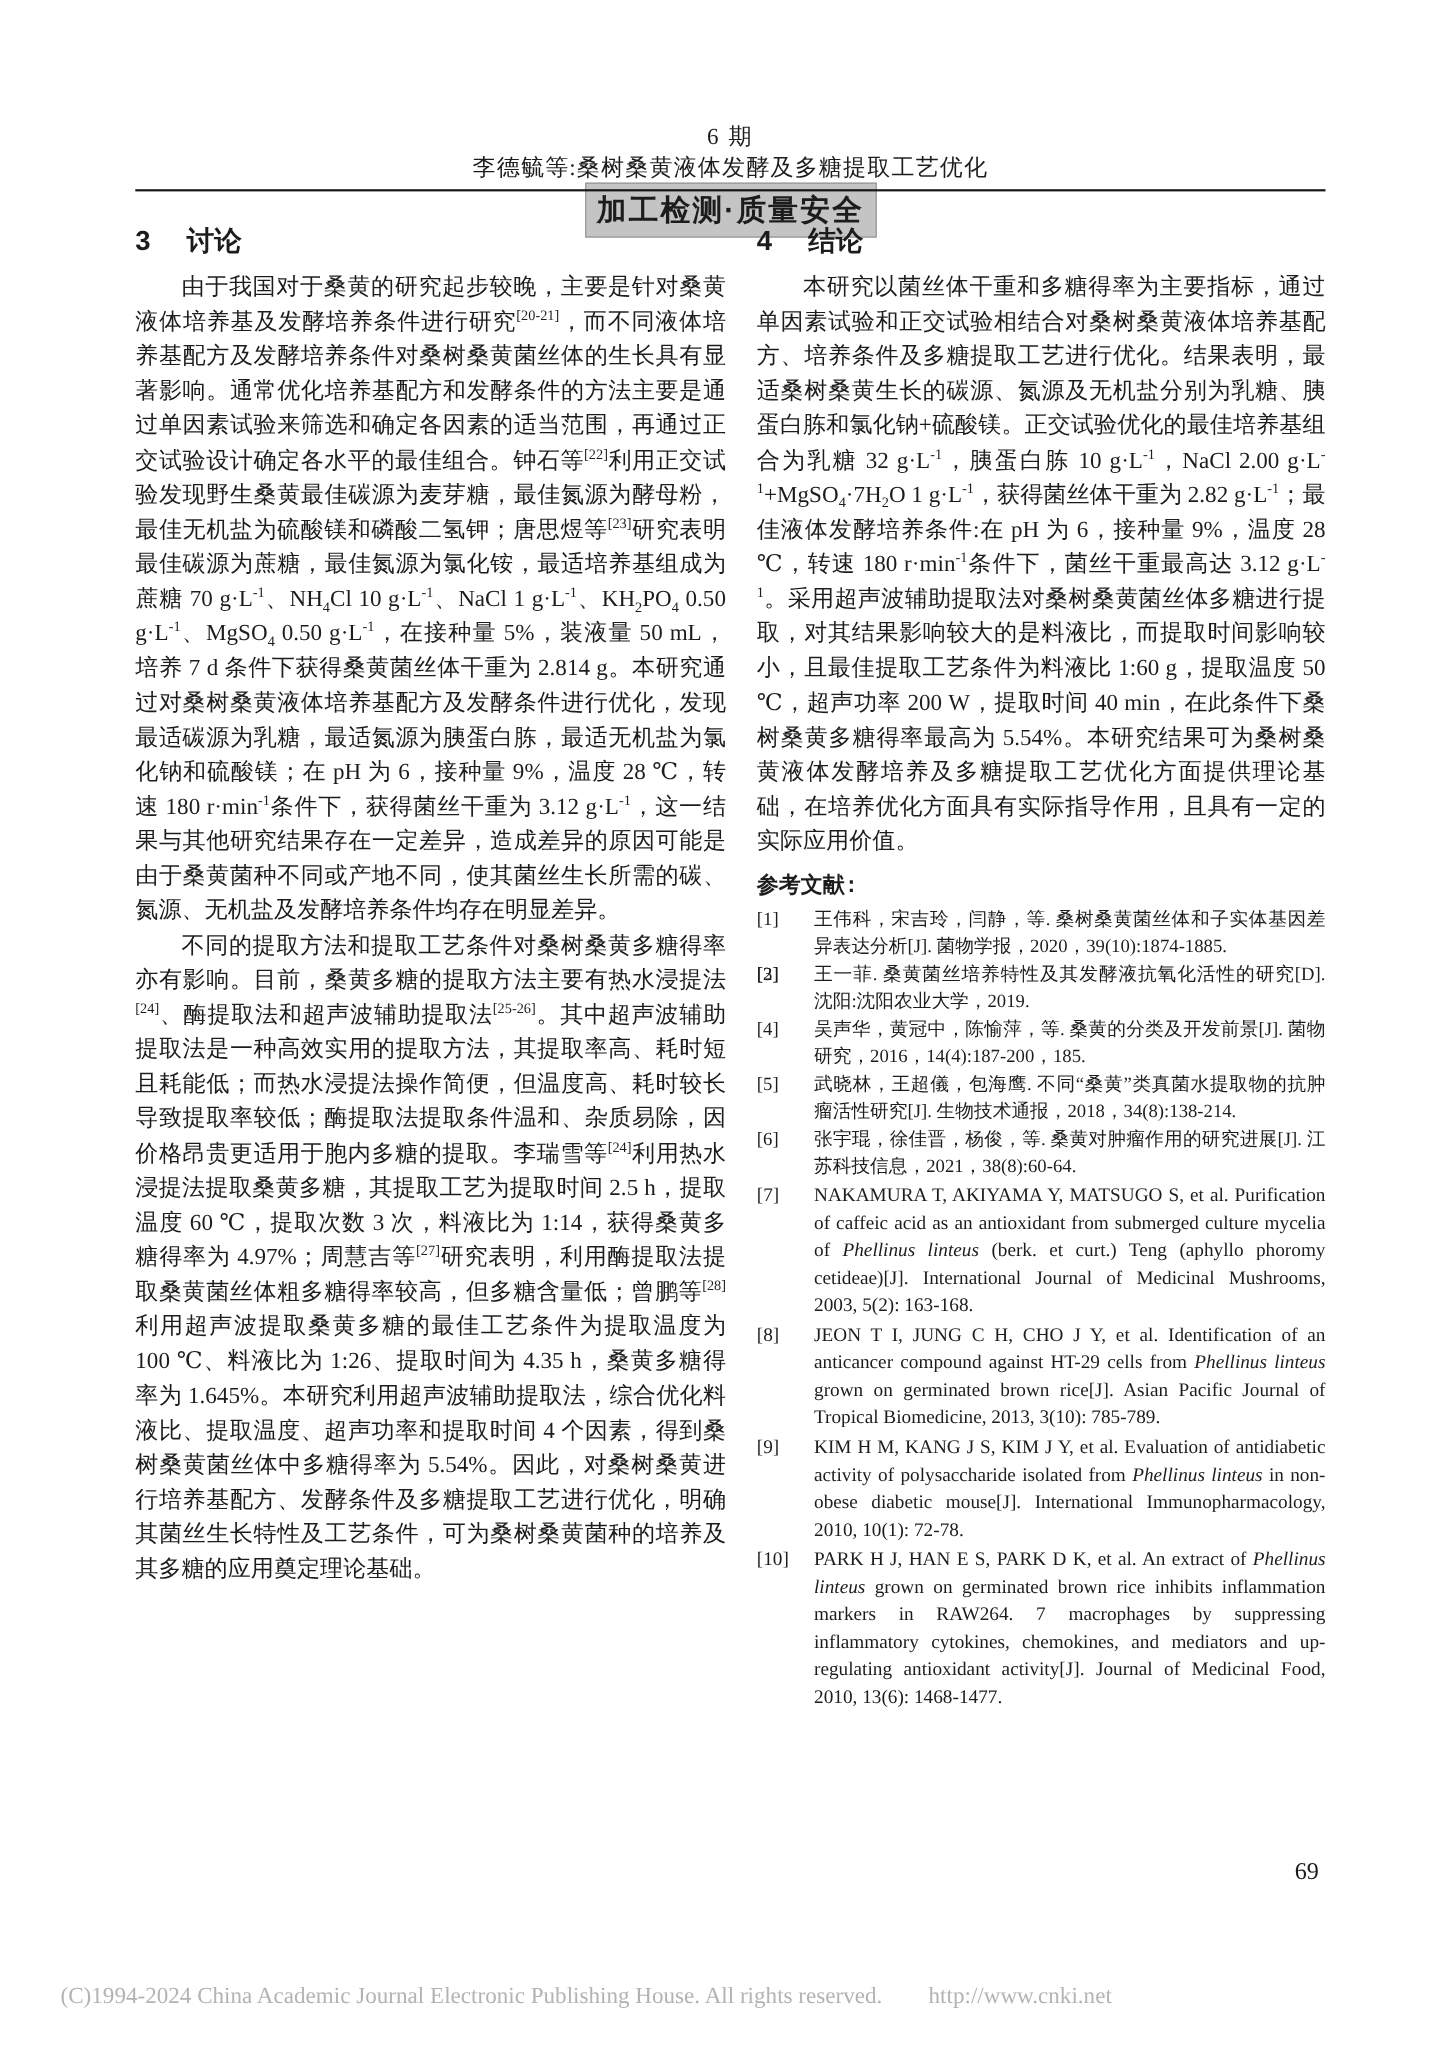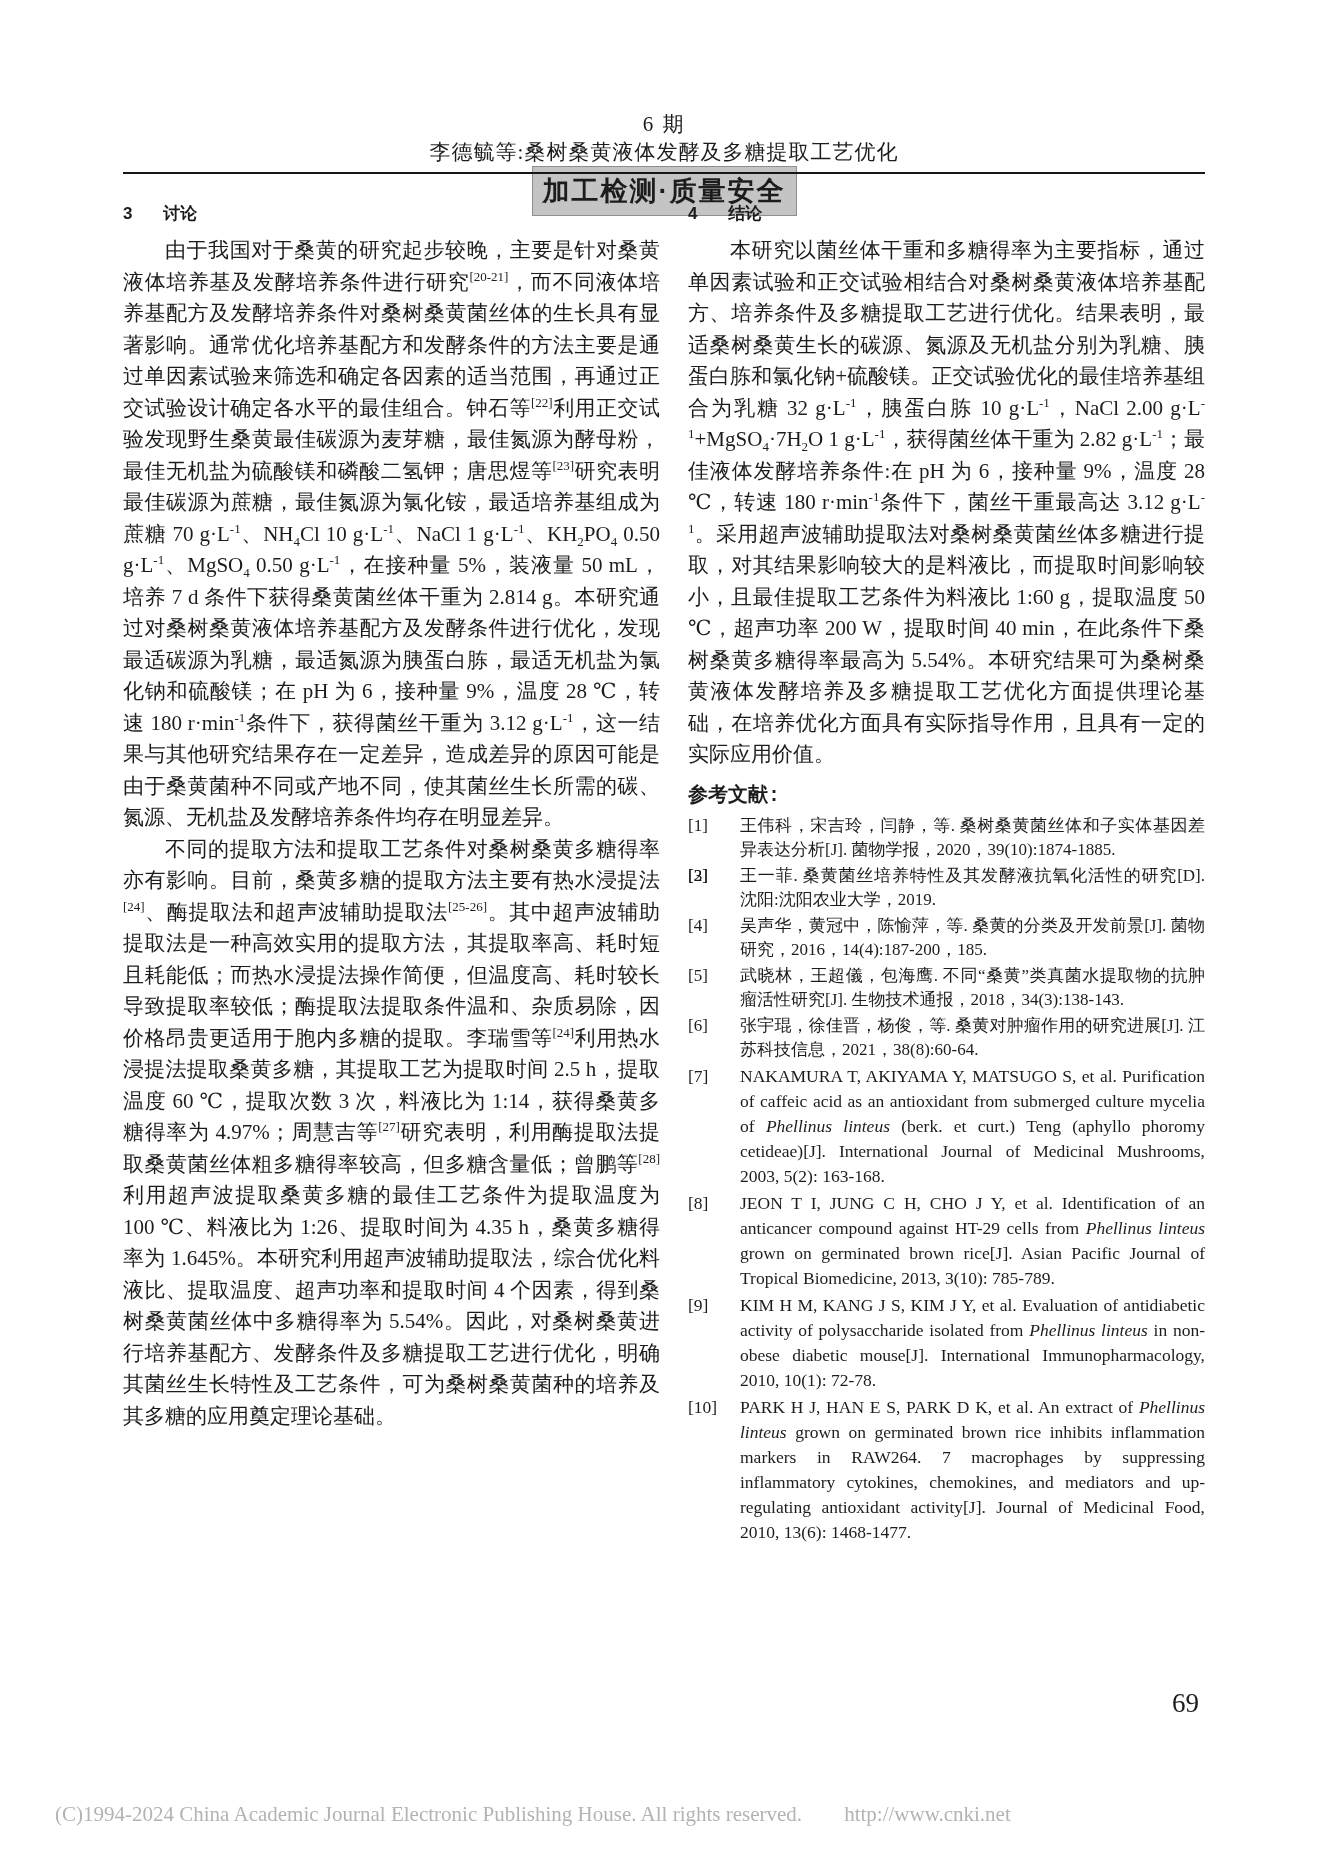--- a/index.html
+++ b/index.html
@@ -25,42 +25,42 @@
   }
   .rule{position:absolute; left:123px; right:118px; top:172px; height:2px; background:var(--rule,#161616);}
   
   .columns{
     position:absolute; left:123px; right:118px; top:188px;
     display:flex; gap:28px;
   }
   .col-left{width:537px; flex:0 0 537px;}
   .col-right{flex:1; min-width:0;}
   .sec-heading{
-    margin:14px 0 10px 0; font-size:17px; font-weight:bold;
+    margin:14px 0 10px 0; font-size:25px; font-weight:bold;
     font-family:"Liberation Sans","DejaVu Sans",sans-serif;
   }
   .sec-num{margin-right:26px;}
   .body-para{
     margin:0; font-size:21px; line-height:31.5px;
     text-align:justify; text-indent:2em;
   }
   sup{font-size:0.62em; line-height:0;}
   sub{font-size:0.62em; line-height:0;}
   
   .refs-heading{
     margin:10px 0 6px 0; font-size:20px; font-weight:bold;
     font-family:Liberation Mono, monospace;
   }
   .refs{list-style:none; margin:0; padding:0;}
   .ref{position:relative; padding-left:52px; margin:0 0 2px 0; text-align:justify;}
   .ref-label{position:absolute; left:0; top:0;}
   .ref.zh{font-size:17px; line-height:24px;}
   .ref.en{font-size:17.5px; line-height:25px; font-family:"Liberation Serif","DejaVu Serif",serif;}
   
-  .page-number{position:absolute; right:124px; top:1688px; font-size:27px;text-align:center;}
+  .page-number{position:absolute; right:124px; top:1688px; font-size:22px;text-align:center;}
   .footer{
     position:absolute; left:55px; top:1802px; right:40px;
     color:var(--footer_text,#b3b3b3); font-size:21px; white-space:nowrap;
   }
   .footer-url{margin-left:42px;}
 </style>
 </head>
 <body>
 
 <div class="page">
@@ -102,21 +102,21 @@
         <li class="ref zh">
           <span class="ref-label">[3]</span>
           <span class="ref-text">王一菲. 桑黄菌丝培养特性及其发酵液抗氧化活性的研究[D]. 沈阳:沈阳农业大学，2019.</span>
         </li>
         <li class="ref zh">
           <span class="ref-label">[4]</span>
           <span class="ref-text">吴声华，黄冠中，陈愉萍，等. 桑黄的分类及开发前景[J]. 菌物研究，2016，14(4):187-200，185.</span>
         </li>
         <li class="ref zh">
           <span class="ref-label">[5]</span>
-          <span class="ref-text">武晓林，王超儀，包海鹰. 不同“桑黄”类真菌水提取物的抗肿瘤活性研究[J]. 生物技术通报，2018，34(3):138-143.</span>
+          <span class="ref-text">武晓林，王超儀，包海鹰. 不同“桑黄”类真菌水提取物的抗肿瘤活性研究[J]. 生物技术通报，2018，34(8):138-214.</span>
         </li>
         <li class="ref zh">
           <span class="ref-label">[6]</span>
           <span class="ref-text">张宇琨，徐佳晋，杨俊，等. 桑黄对肿瘤作用的研究进展[J]. 江苏科技信息，2021，38(8):60-64.</span>
         </li>
         <li class="ref en">
           <span class="ref-label">[7]</span>
           <span class="ref-text">NAKAMURA T, AKIYAMA Y, MATSUGO S, et al. Purification of caffeic acid as an antioxidant from submerged culture mycelia of <i>Phellinus linteus</i> (berk. et curt.) Teng (aphyllo phoromy cetideae)[J]. International Journal of Medicinal Mushrooms, 2003, 5(2): 163-168.</span>
         </li>
         <li class="ref en">

